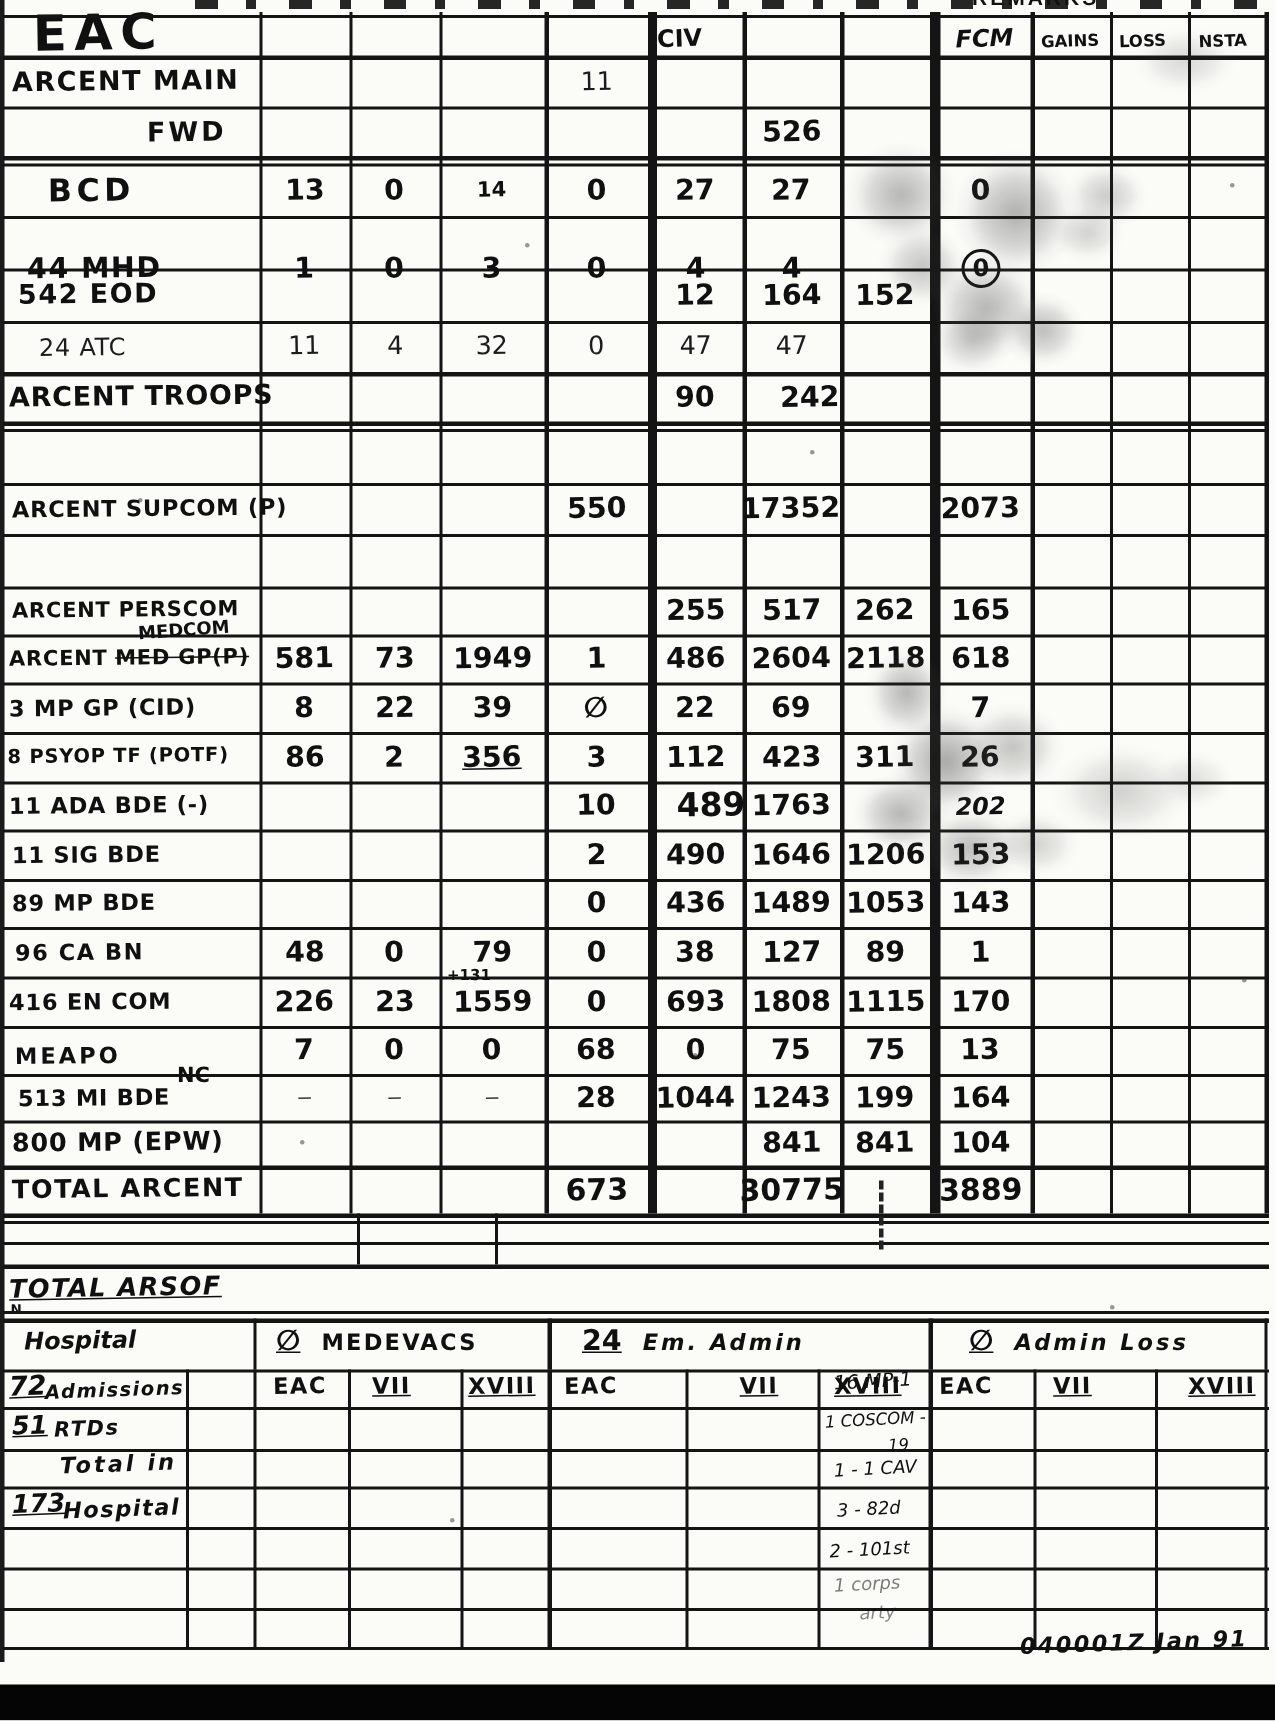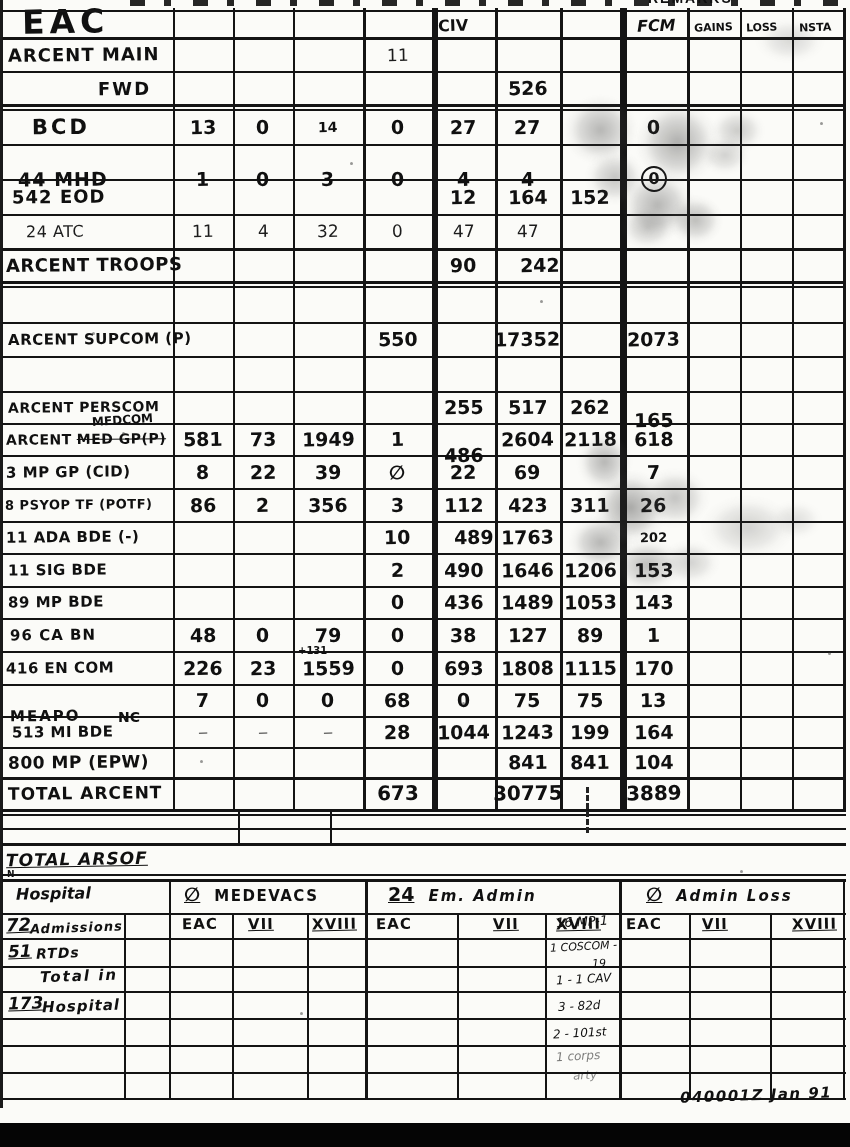--- a/index.html
+++ b/index.html
@@ -240,21 +240,21 @@
         </div>
         <div style="position: absolute; left: 430px; top: 0px; width: 63px; height: 32px; display: flex; align-items: center; justify-content: center;">
           <span class="hw" style="font-size: 19px; transform: rotate(-1deg);">255</span>
         </div>
         <div style="position: absolute; left: 493px; top: 0px; width: 65px; height: 32px; display: flex; align-items: center; justify-content: center;">
           <span class="hw" style="font-size: 19px; transform: rotate(-1deg);">517</span>
         </div>
         <div style="position: absolute; left: 558px; top: 0px; width: 60px; height: 32px; display: flex; align-items: center; justify-content: center;">
           <span class="hw" style="font-size: 19px; transform: rotate(-1deg);">262</span>
         </div>
-        <div style="position: absolute; left: 618px; top: 13px; width: 67px; height: 32px; display: flex; align-items: center; justify-content: center;">
+        <div style="position: absolute; left: 618px; top: 0px; width: 67px; height: 32px; display: flex; align-items: center; justify-content: center;">
           <span class="hw" style="font-size: 19px; transform: rotate(-1deg);">165</span>
         </div>
       </div>
       <div style="position: absolute; left: 2px; top: 423px; width: 844px; height: 32px;">
         <div class="hw" style="position: absolute; left: 4px; top: 0px; height: 32px; display: flex; align-items: center; font-size: 14px; letter-spacing: 0.5px; transform: rotate(-0.6deg);">
           <span>ARCENT</span>
           <span class="struck">MED GP(P)</span>
         </div>
         <div class="hw" style="position: absolute; left: 90px; top: -10px; font-size: 12px; transform: rotate(-4deg);">MEDCOM</div>
         <div style="position: absolute; left: 171px; top: 0px; width: 60px; height: 32px; display: flex; align-items: center; justify-content: center;">
@@ -262,21 +262,21 @@
         </div>
         <div style="position: absolute; left: 231px; top: 0px; width: 60px; height: 32px; display: flex; align-items: center; justify-content: center;">
           <span class="hw" style="font-size: 19px; transform: rotate(-1deg);">73</span>
         </div>
         <div style="position: absolute; left: 291px; top: 0px; width: 70px; height: 32px; display: flex; align-items: center; justify-content: center;">
           <span class="hw" style="font-size: 19px; transform: rotate(-1deg);">1949</span>
         </div>
         <div style="position: absolute; left: 361px; top: 0px; width: 69px; height: 32px; display: flex; align-items: center; justify-content: center;">
           <span class="hw" style="font-size: 19px; transform: rotate(-1deg);">1</span>
         </div>
-        <div style="position: absolute; left: 430px; top: 0px; width: 63px; height: 32px; display: flex; align-items: center; justify-content: center; margin-top: 16px;">
+        <div style="position: absolute; left: 430px; top: 0px; width: 63px; height: 32px; display: flex; align-items: center; justify-content: center;">
           <span class="hw" style="font-size: 19px; transform: rotate(-1deg);">486</span>
         </div>
         <div style="position: absolute; left: 493px; top: 0px; width: 65px; height: 32px; display: flex; align-items: center; justify-content: center;">
           <span class="hw" style="font-size: 19px; transform: rotate(-1deg);">2604</span>
         </div>
         <div style="position: absolute; left: 558px; top: 0px; width: 60px; height: 32px; display: flex; align-items: center; justify-content: center;">
           <span class="hw" style="font-size: 19px; transform: rotate(-1deg);">2118</span>
         </div>
         <div style="position: absolute; left: 618px; top: 0px; width: 67px; height: 32px; display: flex; align-items: center; justify-content: center;">
           <span class="hw" style="font-size: 19px; transform: rotate(-1deg);">618</span>
@@ -311,21 +311,21 @@
       <div style="position: absolute; left: 2px; top: 488px; width: 844px; height: 33px;">
         <div class="hw" style="position: absolute; left: 3px; top: 0px; height: 33px; display: flex; align-items: center; font-size: 13px; letter-spacing: 0.5px; transform: rotate(-0.6deg);">
           <span>8 PSYOP TF (POTF)</span>
         </div>
         <div style="position: absolute; left: 171px; top: 0px; width: 60px; height: 33px; display: flex; align-items: center; justify-content: center;">
           <span class="hw" style="font-size: 19px; transform: rotate(-1deg);">86</span>
         </div>
         <div style="position: absolute; left: 231px; top: 0px; width: 60px; height: 33px; display: flex; align-items: center; justify-content: center;">
           <span class="hw" style="font-size: 19px; transform: rotate(-1deg);">2</span>
         </div>
-        <div style="position: absolute; left: 291px; top: 0px; width: 70px; height: 33px; display: flex; align-items: center; justify-content: center;">
+        <div style="position: absolute; left: 291px; top: 0px; width: 70px; height: 33px; display: flex; align-items: center; justify-content: center; text-decoration: underline;">
           <span class="hw" style="font-size: 19px; transform: rotate(-1deg);">356</span>
         </div>
         <div style="position: absolute; left: 361px; top: 0px; width: 69px; height: 33px; display: flex; align-items: center; justify-content: center;">
           <span class="hw" style="font-size: 19px; transform: rotate(-1deg);">3</span>
         </div>
         <div style="position: absolute; left: 430px; top: 0px; width: 63px; height: 33px; display: flex; align-items: center; justify-content: center;">
           <span class="hw" style="font-size: 19px; transform: rotate(-1deg);">112</span>
         </div>
         <div style="position: absolute; left: 493px; top: 0px; width: 65px; height: 33px; display: flex; align-items: center; justify-content: center;">
           <span class="hw" style="font-size: 19px; transform: rotate(-1deg);">423</span>
@@ -338,27 +338,27 @@
         </div>
       </div>
       <div style="position: absolute; left: 2px; top: 521px; width: 844px; height: 32px;">
         <div class="hw" style="position: absolute; left: 4px; top: 0px; height: 32px; display: flex; align-items: center; font-size: 15px; letter-spacing: 0.5px; transform: rotate(-0.6deg);">
           <span>11 ADA BDE (-)</span>
         </div>
         <div style="position: absolute; left: 361px; top: 0px; width: 69px; height: 32px; display: flex; align-items: center; justify-content: center;">
           <span class="hw" style="font-size: 19px; transform: rotate(-1deg);">10</span>
         </div>
         <div style="position: absolute; left: 430px; top: 0px; width: 63px; height: 32px; display: flex; align-items: center; justify-content: center;">
-          <span class="hw" style="font-size: 19px; transform: rotate(-1deg); margin-left: 20px;">489</span>
+          <span class="hw" style="font-size: 22px; transform: rotate(-1deg); margin-left: 20px;">489</span>
         </div>
         <div style="position: absolute; left: 493px; top: 0px; width: 65px; height: 32px; display: flex; align-items: center; justify-content: center;">
           <span class="hw" style="font-size: 19px; transform: rotate(-1deg);">1763</span>
         </div>
         <div style="position: absolute; left: 618px; top: 0px; width: 67px; height: 32px; display: flex; align-items: center; justify-content: center;">
-          <span class="hw" style="font-size: 13px; transform: rotate(-1deg);">202</span>
+          <span class="hw" style="font-size: 16px; transform: rotate(-1deg); font-style: italic;">202</span>
         </div>
       </div>
       <div style="position: absolute; left: 2px; top: 553px; width: 844px; height: 33px;">
         <div class="hw" style="position: absolute; left: 6px; top: 0px; height: 33px; display: flex; align-items: center; font-size: 15px; letter-spacing: 0.5px; transform: rotate(-0.6deg);">
           <span>11 SIG BDE</span>
         </div>
         <div style="position: absolute; left: 361px; top: 0px; width: 69px; height: 33px; display: flex; align-items: center; justify-content: center;">
           <span class="hw" style="font-size: 19px; transform: rotate(-1deg);">2</span>
         </div>
         <div style="position: absolute; left: 430px; top: 0px; width: 63px; height: 33px; display: flex; align-items: center; justify-content: center;">
@@ -447,21 +447,21 @@
           <span class="hw" style="font-size: 19px; transform: rotate(-1deg);">1808</span>
         </div>
         <div style="position: absolute; left: 558px; top: 0px; width: 60px; height: 33px; display: flex; align-items: center; justify-content: center;">
           <span class="hw" style="font-size: 19px; transform: rotate(-1deg);">1115</span>
         </div>
         <div style="position: absolute; left: 618px; top: 0px; width: 67px; height: 33px; display: flex; align-items: center; justify-content: center;">
           <span class="hw" style="font-size: 19px; transform: rotate(-1deg);">170</span>
         </div>
       </div>
       <div style="position: absolute; left: 2px; top: 684px; width: 844px; height: 32px;">
-        <div class="hw" style="position: absolute; left: 8px; top: 16px; height: 32px; display: flex; align-items: center; font-size: 15px; letter-spacing: 2px; transform: rotate(-0.6deg); text-align: center;">
+        <div class="hw" style="position: absolute; left: 8px; top: 4px; height: 32px; display: flex; align-items: center; font-size: 15px; letter-spacing: 2px; transform: rotate(-0.6deg); text-align: center;">
           <span>MEAPO</span>
         </div>
         <div style="position: absolute; left: 171px; top: 0px; width: 60px; height: 32px; display: flex; align-items: center; justify-content: center;">
           <span class="hw" style="font-size: 19px; transform: rotate(-1deg);">7</span>
         </div>
         <div style="position: absolute; left: 231px; top: 0px; width: 60px; height: 32px; display: flex; align-items: center; justify-content: center;">
           <span class="hw" style="font-size: 19px; transform: rotate(-1deg);">0</span>
         </div>
         <div style="position: absolute; left: 291px; top: 0px; width: 70px; height: 32px; display: flex; align-items: center; justify-content: center;">
           <span class="hw" style="font-size: 19px; transform: rotate(-1deg);">0</span>

